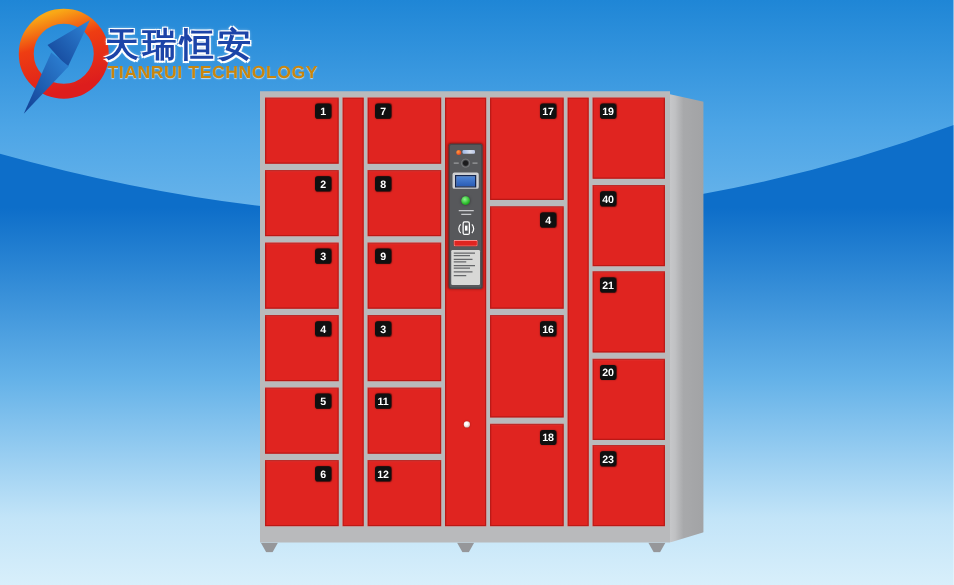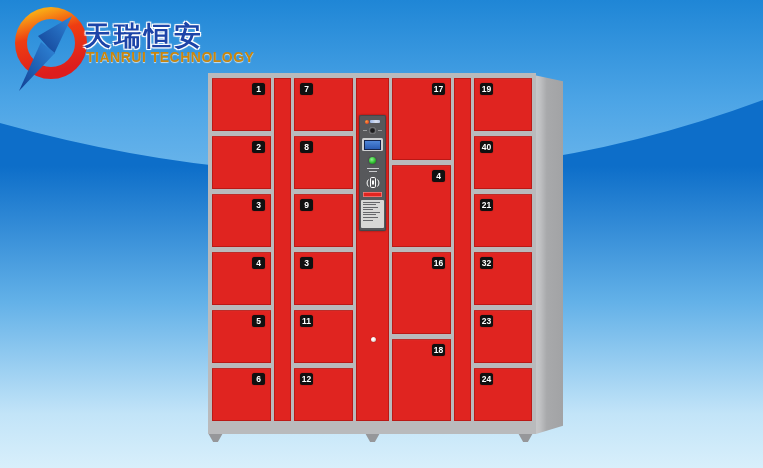--- a/index.html
+++ b/index.html
@@ -239,27 +239,24 @@
       <div class="door num-left">
           <span class="badge">19</span>
         </div>
       <div class="door num-left">
           <span class="badge">40</span>
         </div>
       <div class="door num-left">
           <span class="badge">21</span>
         </div>
       <div class="door num-left">
-          <span class="badge">32</span>
+          <span class="badge">20</span>
         </div>
       <div class="door num-left">
           <span class="badge">23</span>
-        </div>
-      <div class="door num-left">
-          <span class="badge">24</span>
         </div>
     </div>
 
   </div>
 
   <div class="foot f1"></div>
   <div class="foot f2"></div>
   <div class="foot f3"></div>
 
 </div>

